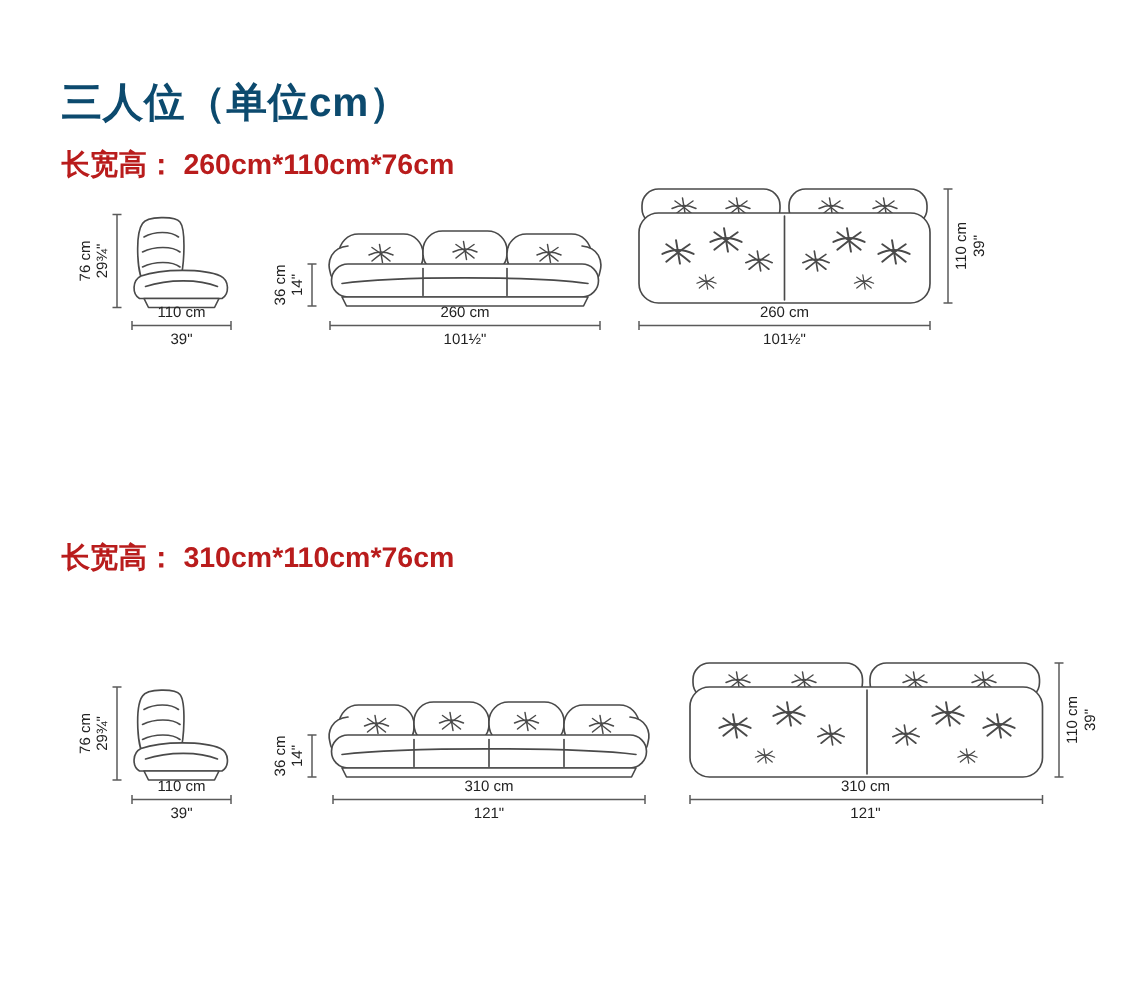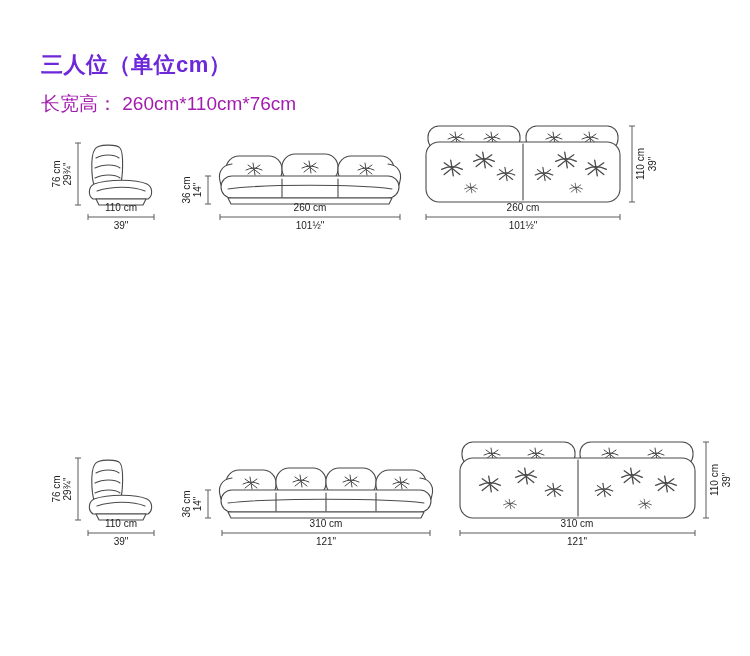--- a/index.html
+++ b/index.html
@@ -1,21 +1,21 @@
 <!DOCTYPE html>
 <html><head>
 <meta charset="utf-8">
 <style>
   * { margin:0; padding:0; box-sizing:border-box; }
   html,body { width:750px; height:656px; background:#fff; }
   body { font-family:"Liberation Sans", sans-serif; position:relative; overflow:hidden; }
   .page { position:absolute; inset:0; background:#ffffff; }
   .spec-block { position:absolute; left:41px; }
-  .spec-title { font-size:22px; font-weight:700; color:#6d28d9; letter-spacing:.5px; }
-  .spec-sub   { font-size:19px; font-weight:400; color:#a21caf; margin-top:11px; }
+  .spec-title { font-size:27px; font-weight:700; color:#0c4a6e; letter-spacing:.5px; }
+  .spec-sub   { font-size:19px; font-weight:700; color:#b91c1c; margin-top:11px; }
   svg.row { position:absolute; left:0; display:block; }
   .sofa { stroke:#4a4a4a; stroke-width:1.1; fill:#ffffff; stroke-linejoin:round; stroke-linecap:round; }
   .dimline { stroke:#5a5a5a; stroke-width:1; fill:none; }
   .dimtext { font-size:10px; fill:#222; font-family:"Liberation Sans",sans-serif; }
 </style>
 </head>
 <body>
 
 <div class="page">
 
@@ -120,20 +120,21 @@
     <g class="dimline">
       <line x1="426" y1="109" x2="620" y2="109"></line>
       <line x1="426" y1="106" x2="426" y2="112"></line>
       <line x1="620" y1="106" x2="620" y2="112"></line>
     </g>
     <text class="dimtext" x="523" y="103" text-anchor="middle">260 cm</text>
     <text class="dimtext" x="523" y="121" text-anchor="middle">101½"</text>
   </svg>
 
   <div class="spec-block" style="top:348px">
+    <p class="spec-sub">长宽高： 310cm*110cm*76cm</p>
   </div>
 
   <svg class="row" style="top:420px" width="750" height="150" viewBox="0 0 750 150">
 
     <use href="#sofa-side" transform="translate(88,38)"></use>
     <g class="dimline">
       <line x1="78" y1="38" x2="78" y2="100"></line>
       <line x1="75" y1="38" x2="81" y2="38"></line>
       <line x1="75" y1="100" x2="81" y2="100"></line>
     </g>

